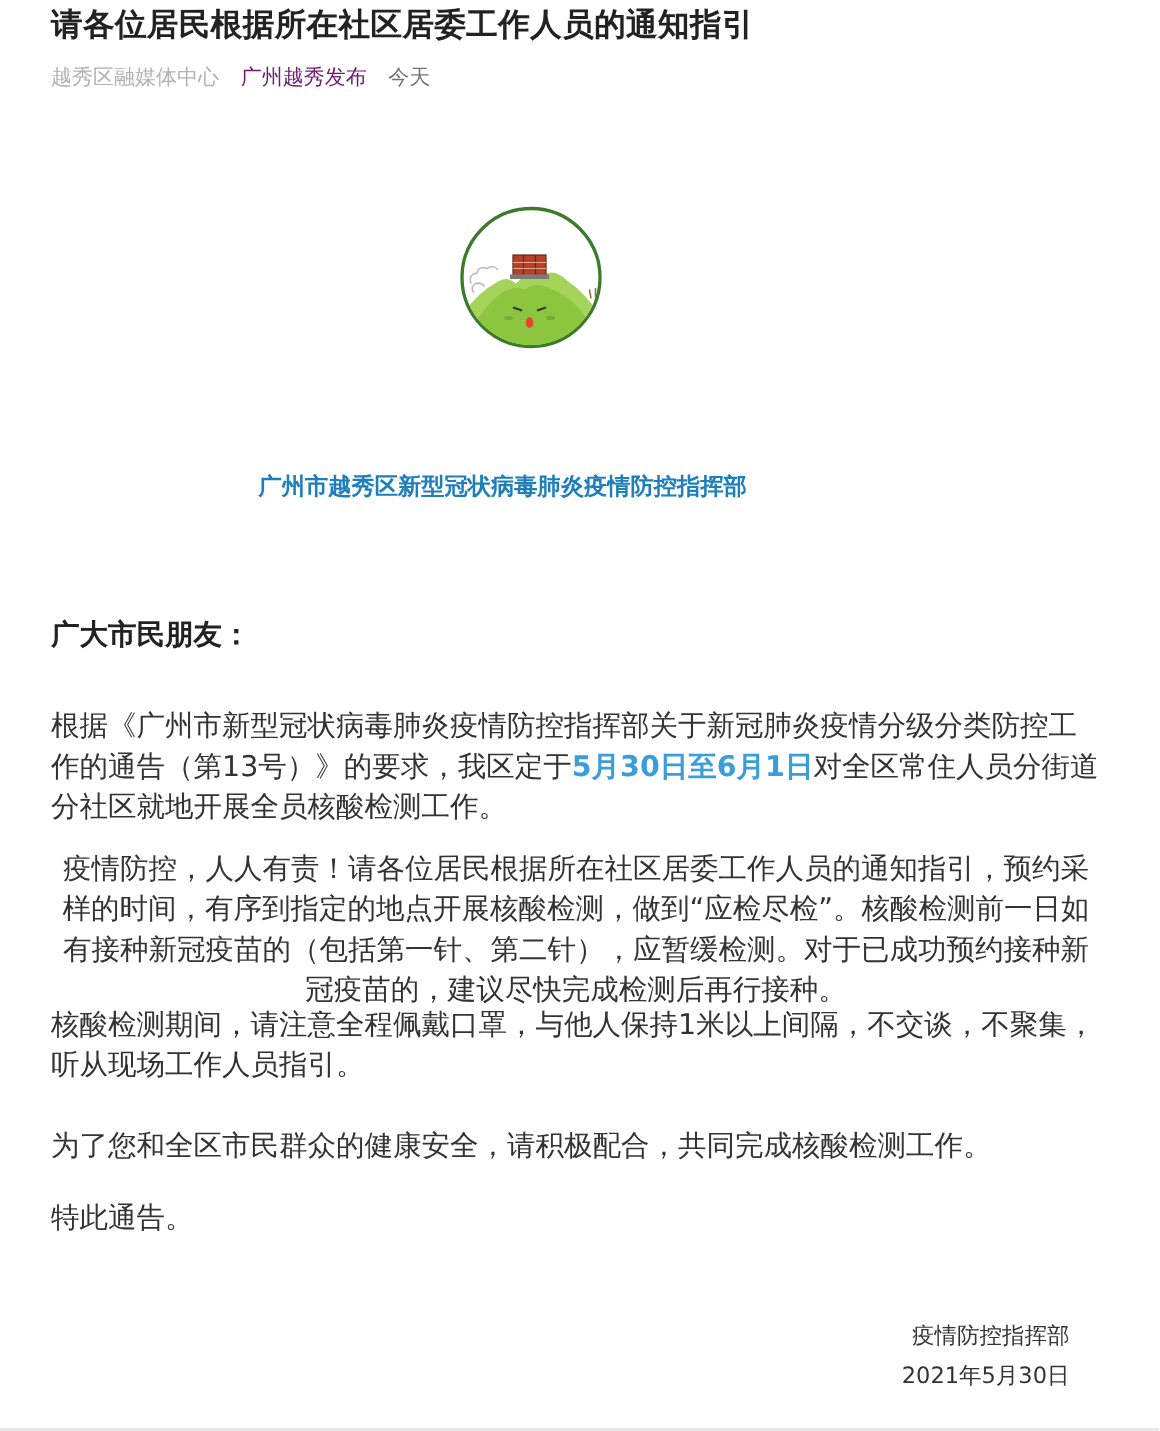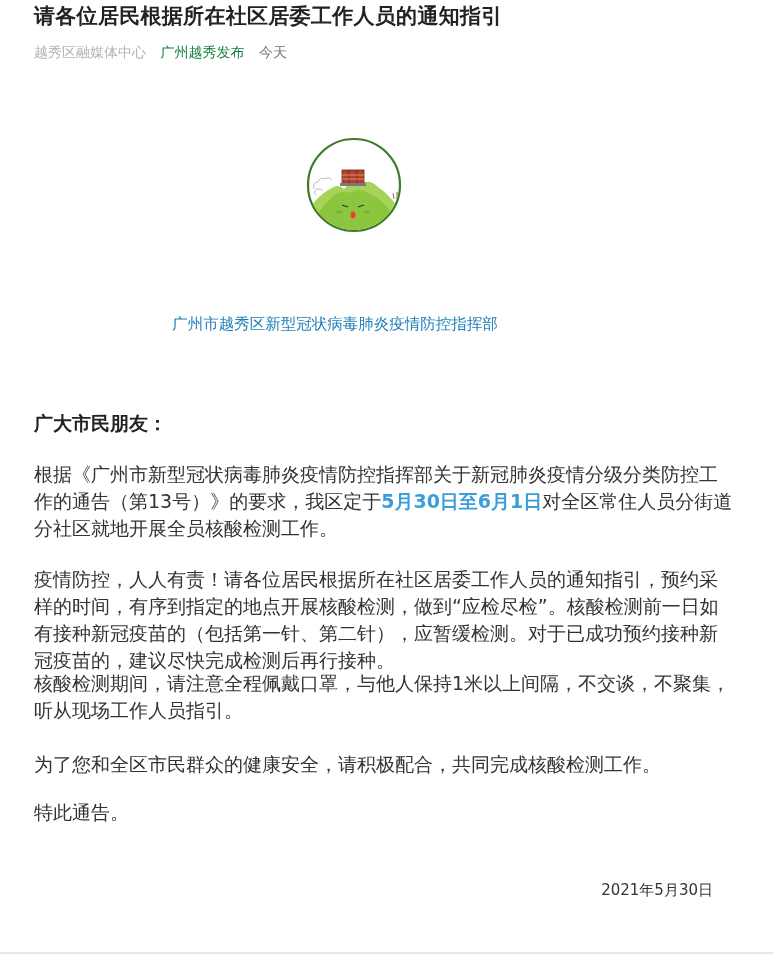--- a/index.html
+++ b/index.html
@@ -30,38 +30,38 @@
     .meta {
       position: absolute;
       left: 34px;
       top: 42px;
       font-size: 14px;
       line-height: 20px;
       white-space: nowrap;
     }
     .meta span { margin-right: 10px; }
     .meta .source { color: #b2b2b2; }
-    .meta .account { color: #15803d; }
+    .meta .account { color: #701a75; }
     .meta .date { color: #737373; }
 
     .logo-wrap {
       position: absolute;
       left: 306px;
       top: 137px;
       width: 96px;
       height: 96px;
     }
     .subheading {
       position: absolute;
       left: 0;
       width: 670px;
       top: 312px;
       text-align: center;
       color: #1f7fbb;
-      font-weight: normal;
+      font-weight: bold;
       font-size: 15.5px;
       line-height: 25px;
     }
     .p {
       position: absolute;
       left: 34px;
       width: 700px;
       font-size: 19px;
       line-height: 27px;
       color: #333333;
@@ -139,27 +139,28 @@
     </g>
   </svg>
 </div>
 
 <div class="subheading">
   <div>广州市越秀区新型冠状病毒肺炎疫情防控指挥部</div>
 </div>
 
 <p class="p greeting" style="top:410px;">广大市民朋友：</p>
 
-<p class="p" style="top:461px;"><span>根据《广州市新型冠状病毒肺炎疫情防控指挥部关于新冠肺炎疫情分级分类防控工作的通告（第13号）》的要求，我区定于</span><span class="highlight">5月30日至6月1日</span><span>对全区常住人员分街道分社区就地开展全员核酸检测工作。</span></p>
+<p class="p" style="top:471px;"><span>根据《广州市新型冠状病毒肺炎疫情防控指挥部关于新冠肺炎疫情分级分类防控工作的通告（第13号）》的要求，我区定于</span><span class="highlight">5月30日至6月1日</span><span>对全区常住人员分街道分社区就地开展全员核酸检测工作。</span></p>
 
-<p class="p" style="top:566px;">疫情防控，人人有责！请各位居民根据所在社区居委工作人员的通知指引，预约采样的时间，有序到指定的地点开展核酸检测，做到“应检尽检”。核酸检测前一日如有接种新冠疫苗的（包括第一针、第二针），应暂缓检测。对于已成功预约接种新冠疫苗的，建议尽快完成检测后再行接种。</p>
+<p class="p" style="top:566px;text-align:center;">疫情防控，人人有责！请各位居民根据所在社区居委工作人员的通知指引，预约采样的时间，有序到指定的地点开展核酸检测，做到“应检尽检”。核酸检测前一日如有接种新冠疫苗的（包括第一针、第二针），应暂缓检测。对于已成功预约接种新冠疫苗的，建议尽快完成检测后再行接种。</p>
 
 <p class="p" style="top:670px;">核酸检测期间，请注意全程佩戴口罩，与他人保持1米以上间隔，不交谈，不聚集，听从现场工作人员指引。</p>
 
 <p class="p" style="top:751px;">为了您和全区市民群众的健康安全，请积极配合，共同完成核酸检测工作。</p>
 
 <p class="p" style="top:799px;">特此通告。</p>
 
 <div class="signature">
+  <div>疫情防控指挥部</div>
   <div>2021年5月30日</div>
 </div>
 
 <div class="bottom-line"></div>
 
 </body></html>

